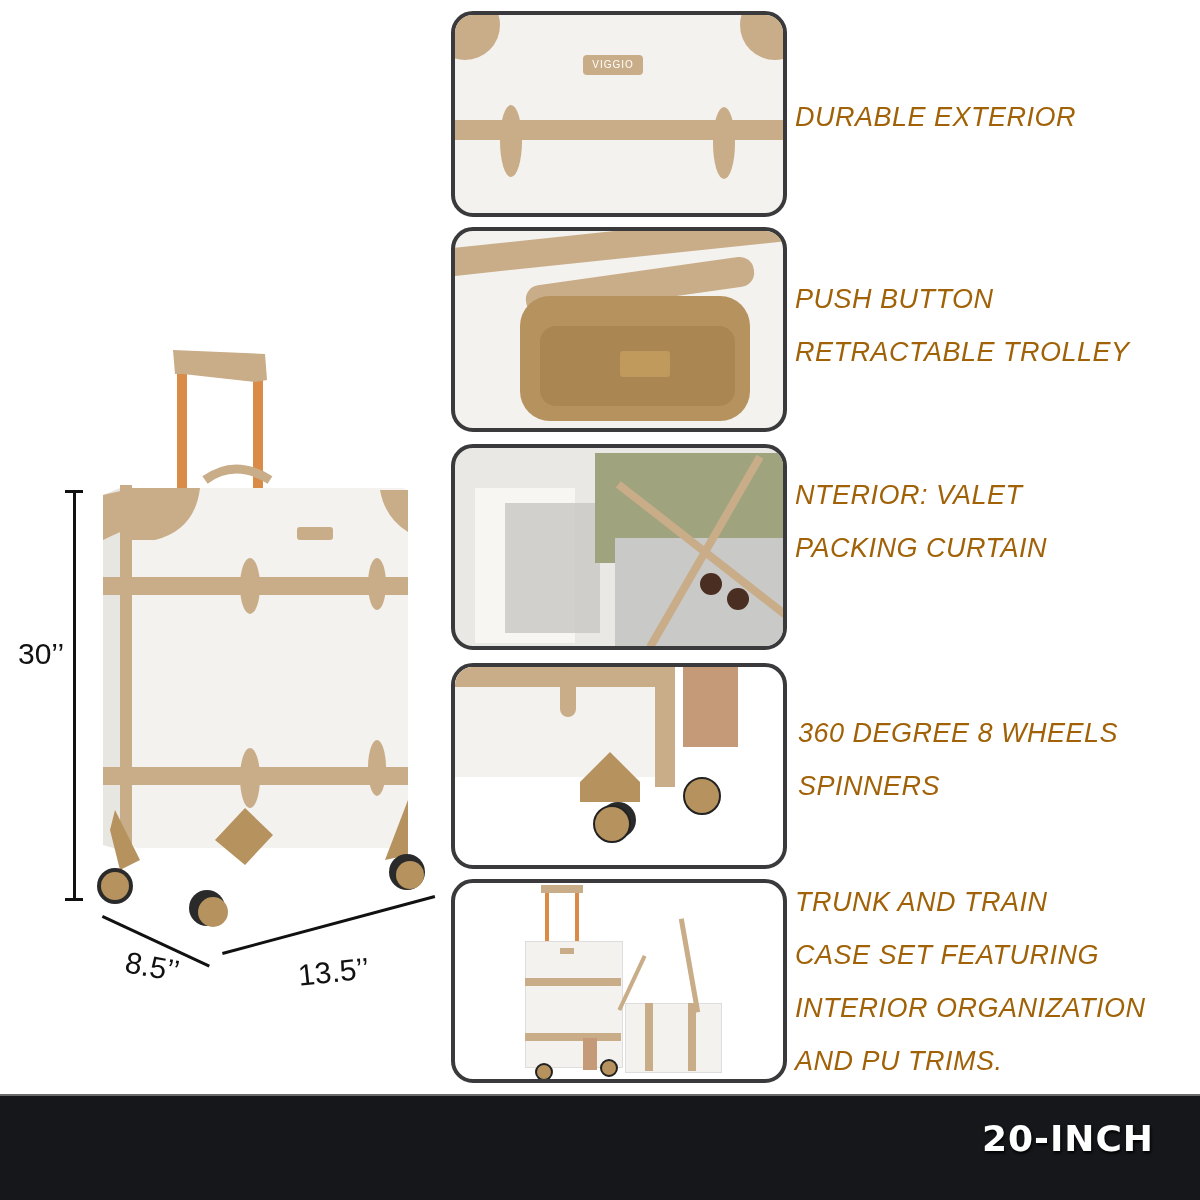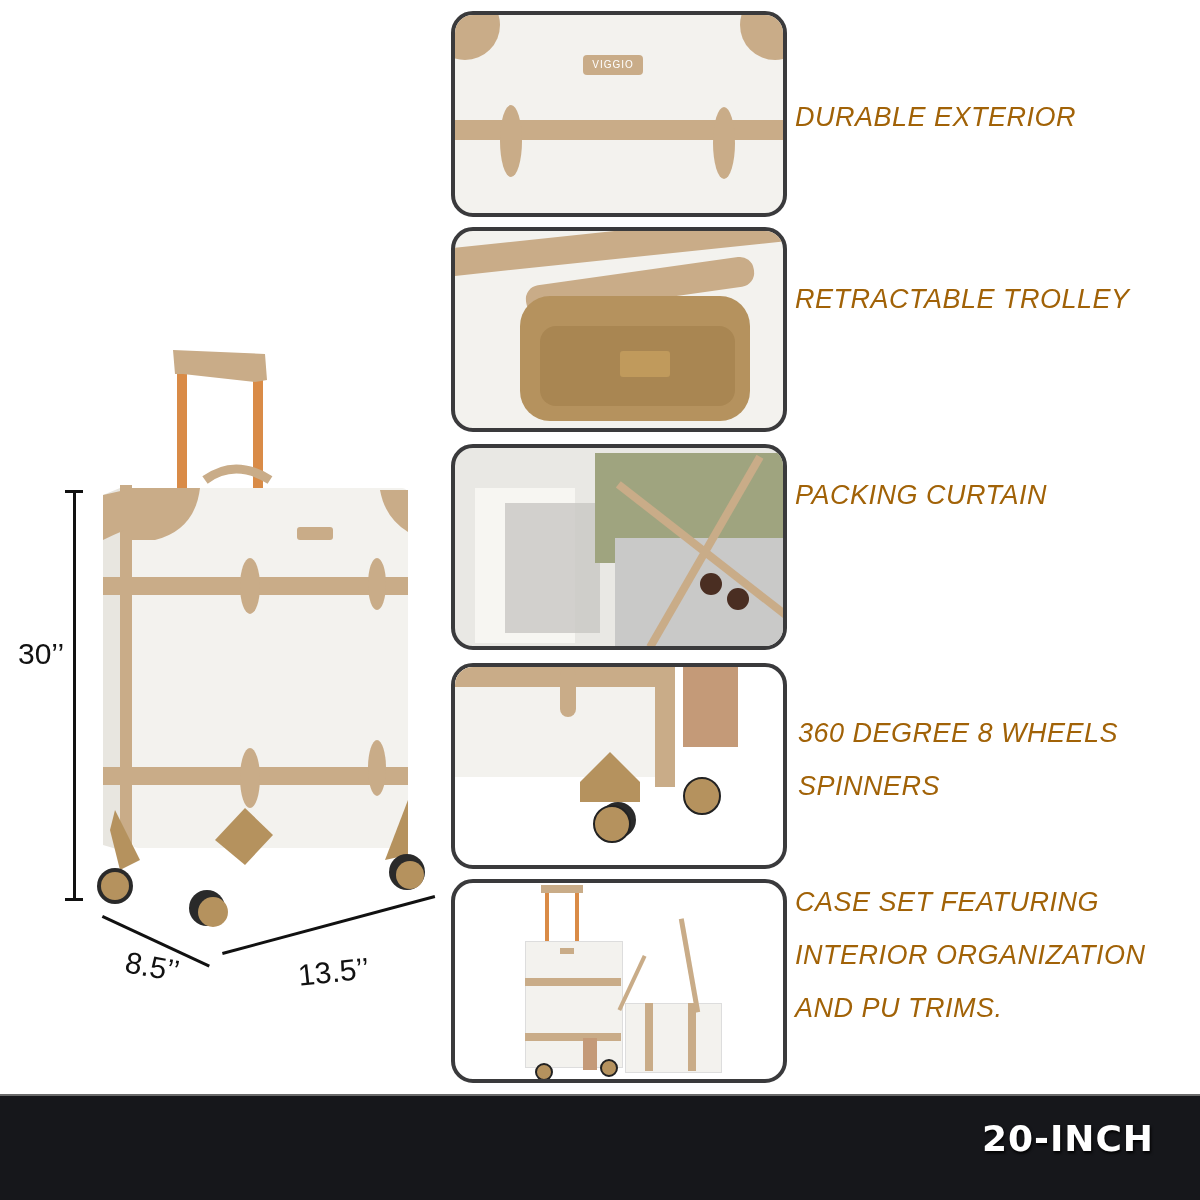--- a/index.html
+++ b/index.html
@@ -127,30 +127,33 @@
   <div class="abs tan" style="left:190px;top:120px;width:8px;height:68px;"></div>
   <div class="abs tan" style="left:233px;top:120px;width:8px;height:68px;"></div>
   <div class="abs tan" style="left:175px;top:70px;width:4px;height:60px;transform:rotate(25deg);"></div>
   <div class="abs tan" style="left:232px;top:35px;width:5px;height:95px;transform:rotate(-10deg);"></div>
 </div>
 
 <div class="feat" style="top:91px;">
   <div>DURABLE EXTERIOR</div>
 </div>
 <div class="feat" style="top:273px;">
+  <div>PUSH BUTTON</div>
   <div>RETRACTABLE TROLLEY</div>
 </div>
 <div class="feat" style="top:469px;">
+  <div>NTERIOR: VALET</div>
   <div>PACKING CURTAIN</div>
 </div>
 <div class="feat" style="top:707px;left:798px;">
   <div>360 DEGREE 8 WHEELS</div>
   <div>SPINNERS</div>
 </div>
 <div class="feat" style="top:876px;">
+  <div>TRUNK AND TRAIN</div>
   <div>CASE SET FEATURING</div>
   <div>INTERIOR ORGANIZATION</div>
   <div>AND PU TRIMS.</div>
 </div>
 
 <div class="footer">
   <div class="footer-title">20-INCH</div>
 </div>
 
 </body></html>

